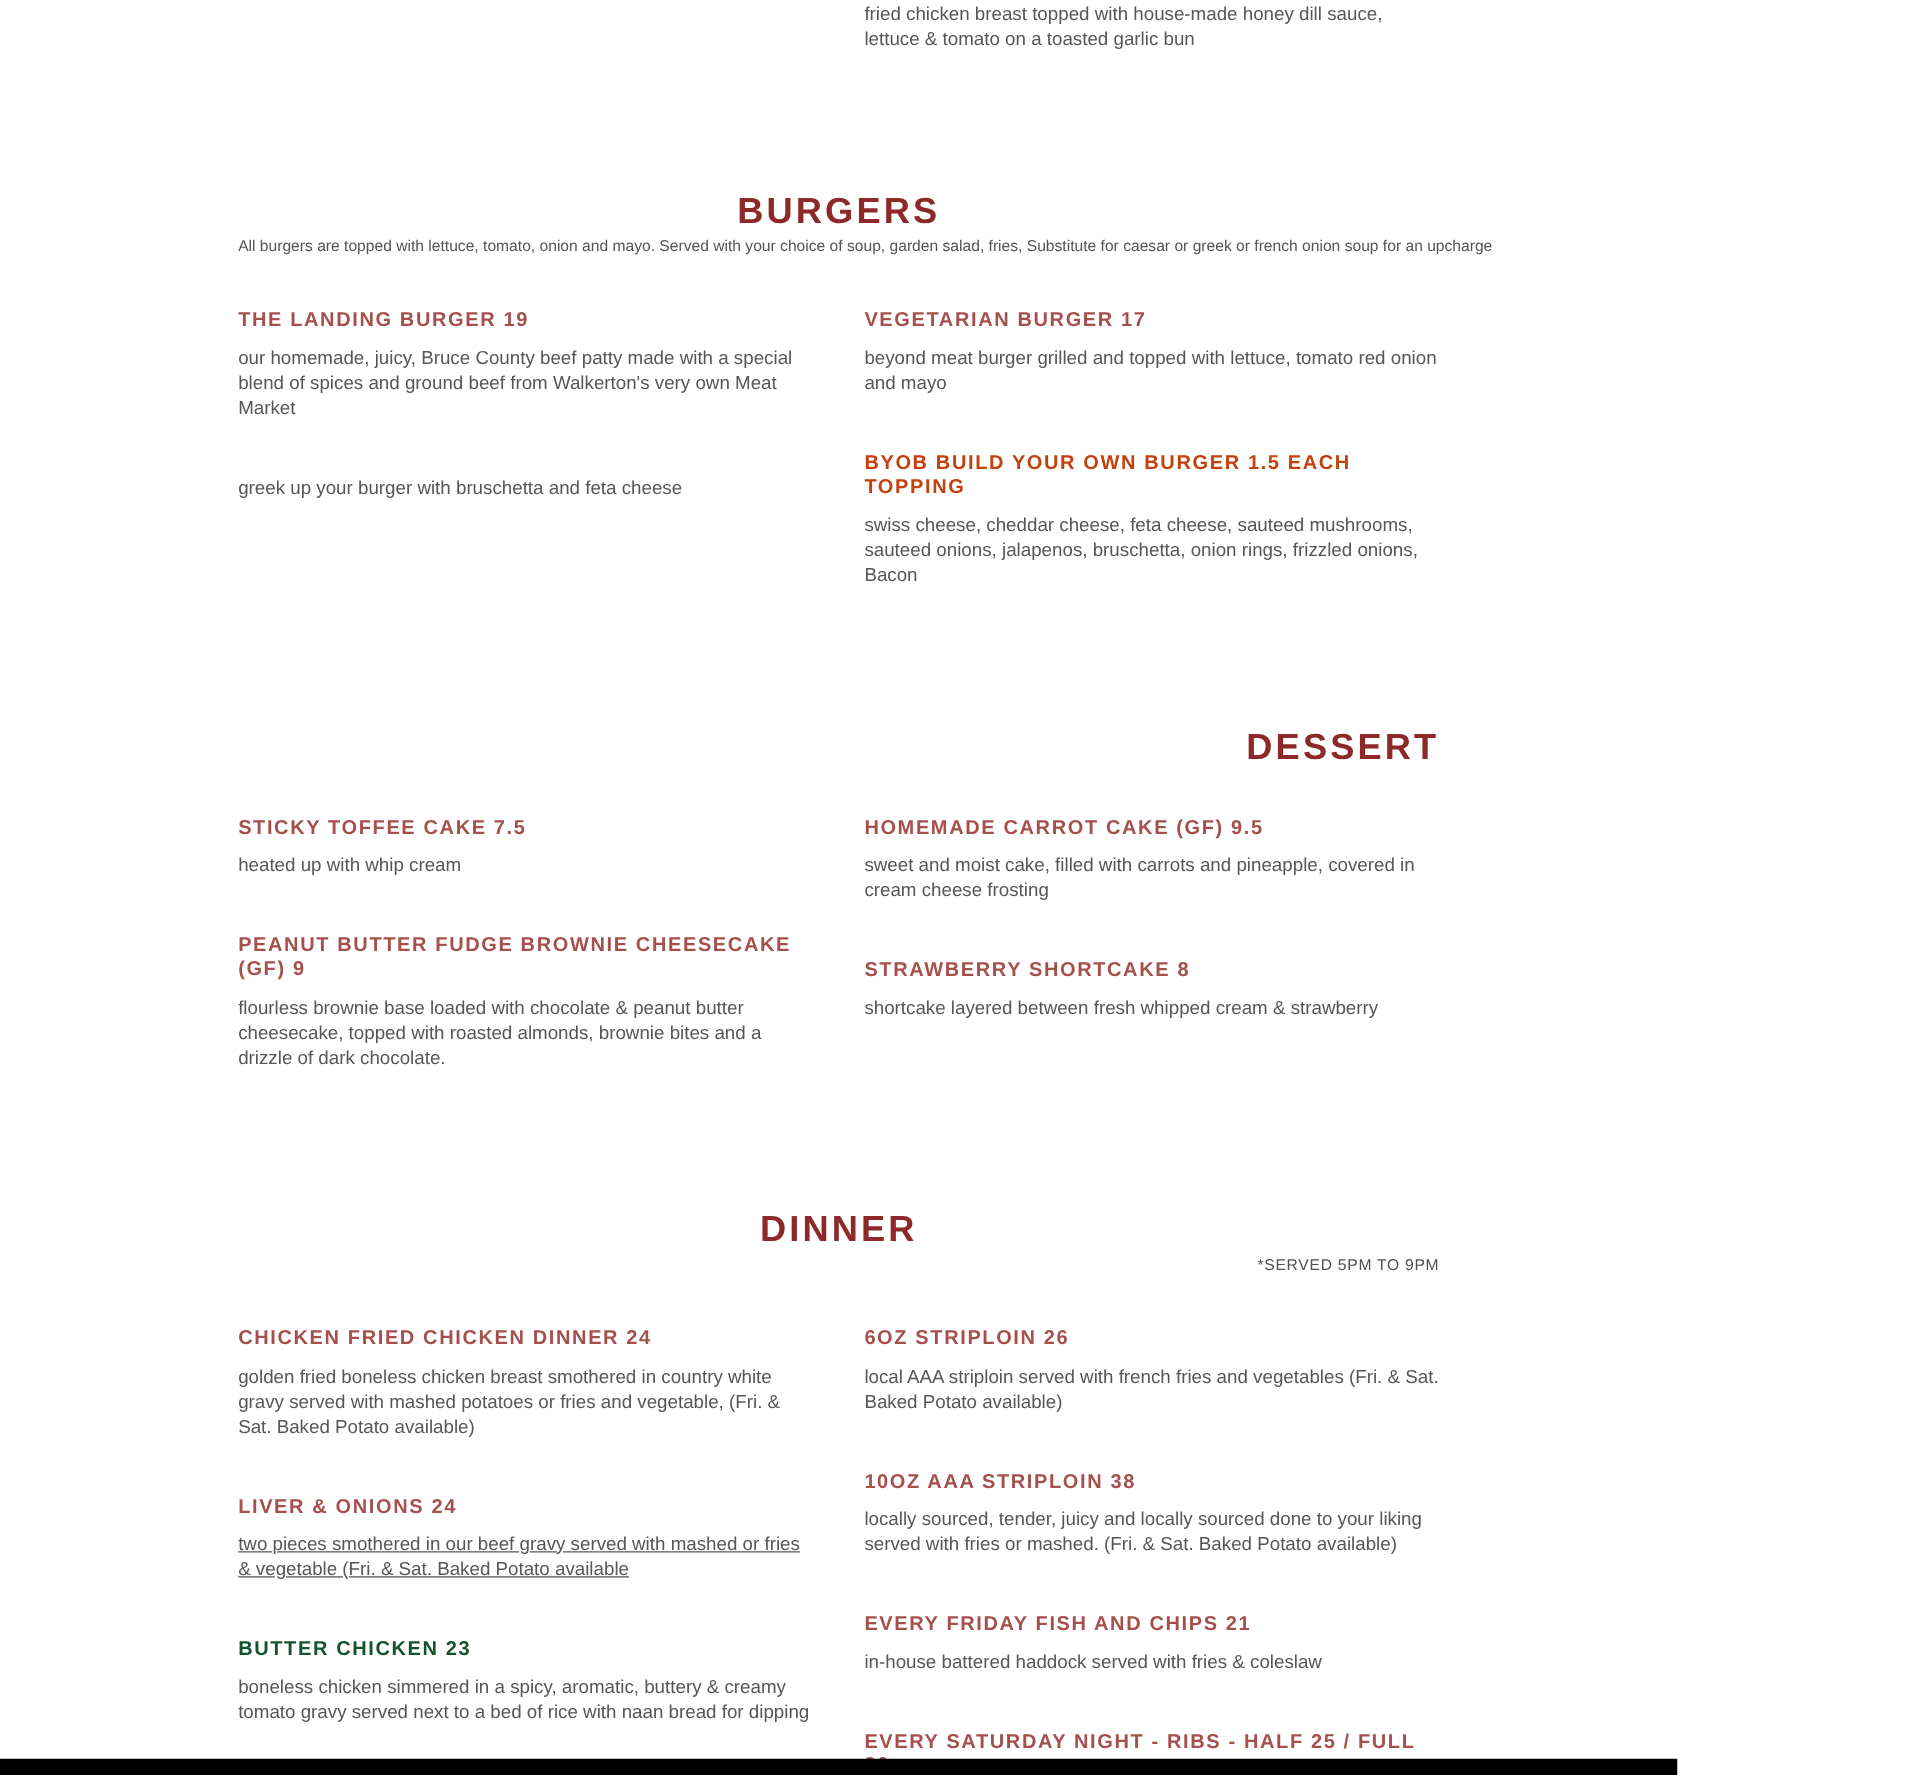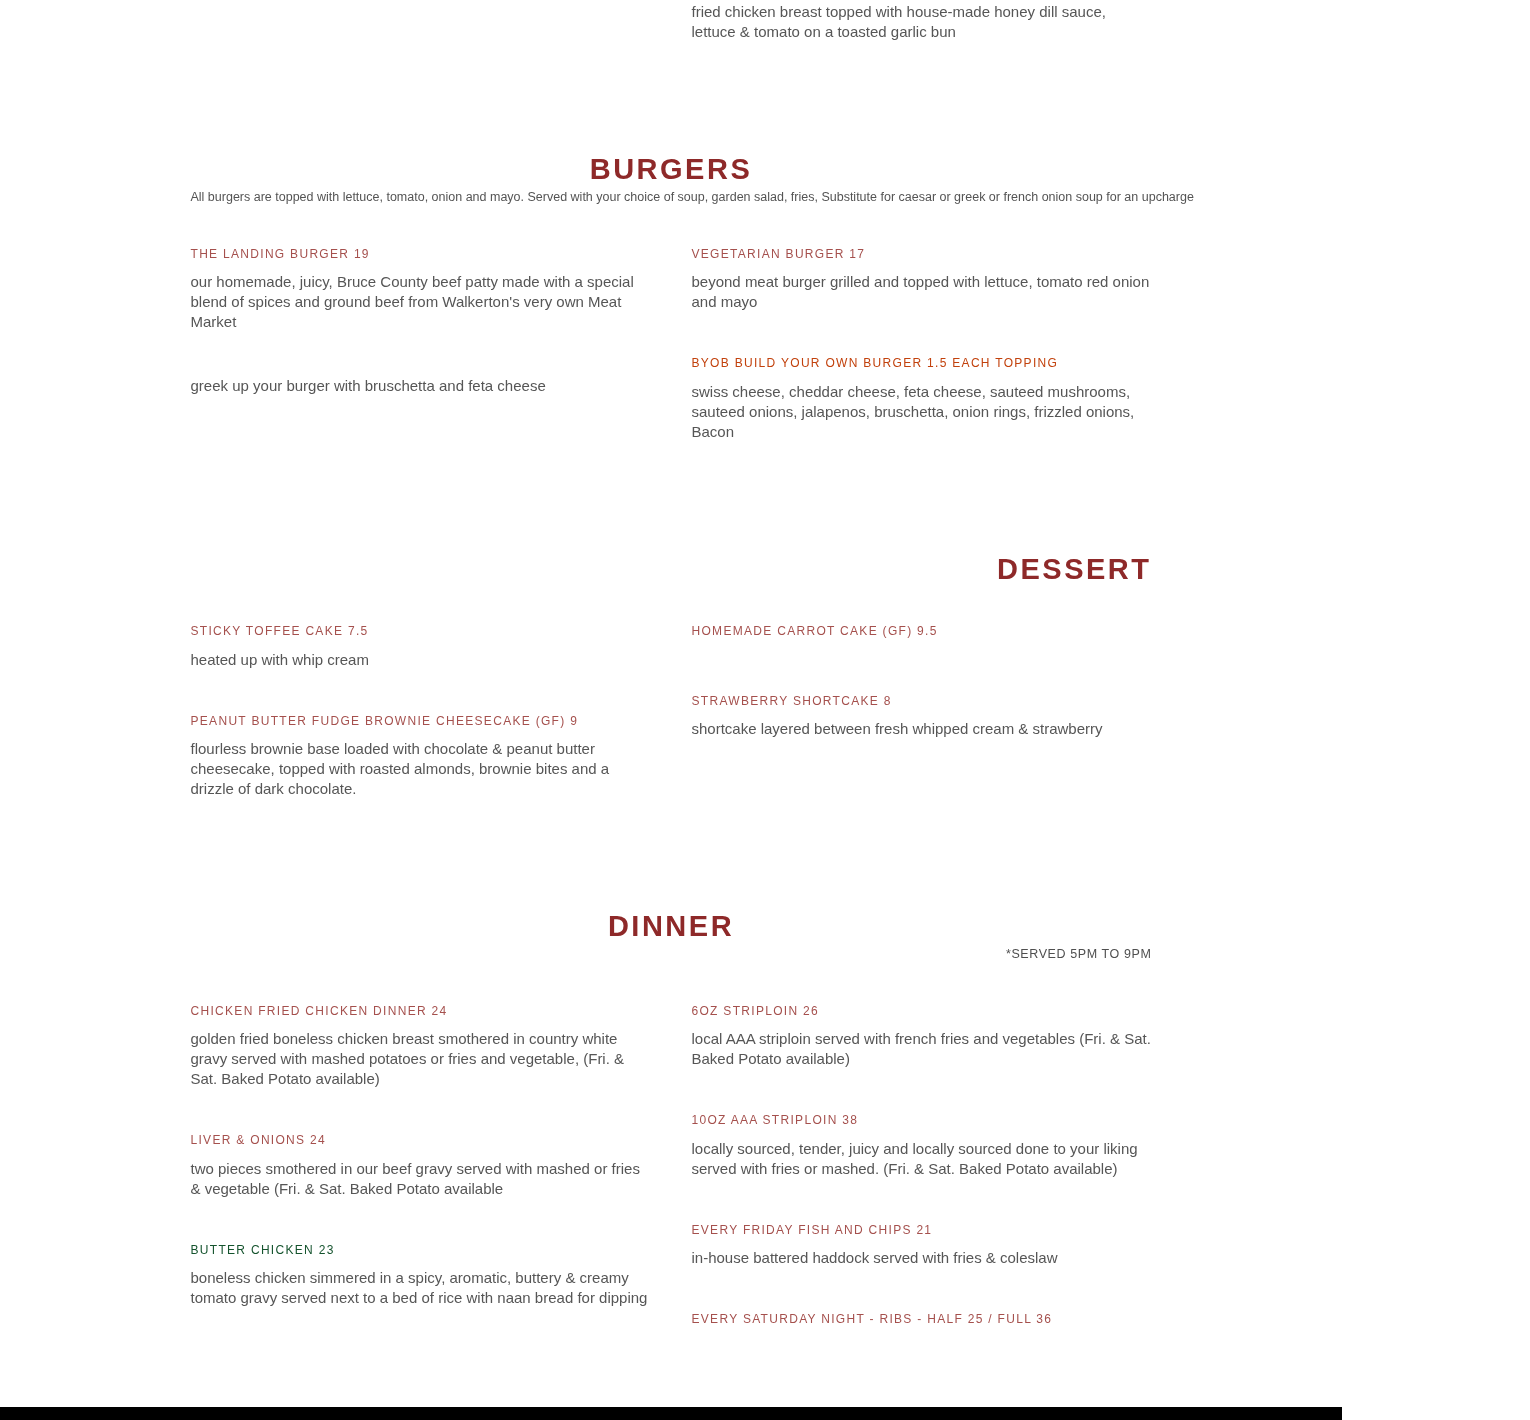--- a/index.html
+++ b/index.html
@@ -50,22 +50,22 @@
   }
   .section-subtitle.served-note {
     font-size: 12.5px;
     letter-spacing: 0.6px;
     color: #4f4f4f;
   }
   .section-items { margin-top: 40px; }
   .menu-item-title {
     margin: 0 0 11px 0;
     color: #a5504d;
-    font-size: 12px;
-    font-weight: 400;
+    font-size: 16px;
+    font-weight: 700;
     letter-spacing: 1.3px;
     line-height: 1.2;
   }
   .menu-item-desc {
     margin: 0;
     color: #565656;
     font-size: 15px;
     line-height: 20px;
   }
   .footer-bar {
@@ -124,40 +124,41 @@
                 <p class="menu-item-desc" style="color: rgb(86, 86, 86);">heated up with whip cream</p>
               </div>
               <div class="menu-item">
                 <h3 class="menu-item-title" style="color: rgb(165, 80, 77);">PEANUT BUTTER FUDGE BROWNIE CHEESECAKE (GF) 9</h3>
                 <p class="menu-item-desc" style="color: rgb(86, 86, 86);">flourless brownie base loaded with chocolate &amp; peanut butter cheesecake, topped with roasted almonds, brownie bites and a drizzle of dark chocolate.</p>
               </div>
             </div>
             <div class="menu-col">
               <div class="menu-item">
                 <h3 class="menu-item-title" style="color: rgb(165, 80, 77);">HOMEMADE CARROT CAKE (GF) 9.5</h3>
+                <p class="menu-item-desc" style="color: rgb(86, 86, 86);">sweet and moist cake, filled with carrots and pineapple, covered in cream cheese frosting</p>
               </div>
               <div class="menu-item">
                 <h3 class="menu-item-title" style="color: rgb(165, 80, 77);">STRAWBERRY SHORTCAKE 8</h3>
                 <p class="menu-item-desc" style="color: rgb(86, 86, 86);">shortcake layered between fresh whipped cream &amp; strawberry</p>
               </div>
             </div>
           </div>
         </section>
         <section class="menu-section">
           <h2 class="section-title" style="color: rgb(142, 41, 41);">DINNER</h2>
           <p class="section-subtitle served-note">*SERVED 5PM TO 9PM</p>
           <div class="section-items two-col">
             <div class="menu-col">
               <div class="menu-item">
                 <h3 class="menu-item-title" style="color: rgb(165, 80, 77);">CHICKEN FRIED CHICKEN DINNER 24</h3>
                 <p class="menu-item-desc" style="color: rgb(86, 86, 86);">golden fried boneless chicken breast smothered in country white gravy served with mashed potatoes or fries and vegetable, (Fri. &amp; Sat. Baked Potato available)</p>
               </div>
               <div class="menu-item">
                 <h3 class="menu-item-title" style="color: rgb(165, 80, 77);">LIVER &amp; ONIONS 24</h3>
-                <p class="menu-item-desc" style="color: rgb(86, 86, 86);">two pieces smothered in our beef gravy served with mashed or fries &amp; vegetable (Fri. &amp; Sat. Baked Potato available</p>
+                <p class="menu-item-desc" style="color: rgb(86, 86, 86); text-decoration: underline;">two pieces smothered in our beef gravy served with mashed or fries &amp; vegetable (Fri. &amp; Sat. Baked Potato available</p>
               </div>
               <div class="menu-item">
                 <h3 class="menu-item-title" style="color: #14532d;">BUTTER CHICKEN 23</h3>
                 <p class="menu-item-desc" style="color: rgb(86, 86, 86);">boneless chicken simmered in a spicy, aromatic, buttery &amp; creamy tomato gravy served next to a bed of rice with naan bread for dipping</p>
               </div>
             </div>
             <div class="menu-col">
               <div class="menu-item">
                 <h3 class="menu-item-title" style="color: rgb(165, 80, 77);">6OZ STRIPLOIN 26</h3>
                 <p class="menu-item-desc" style="color: rgb(86, 86, 86);">local AAA striploin served with french fries and vegetables (Fri. &amp; Sat. Baked Potato available)</p>

